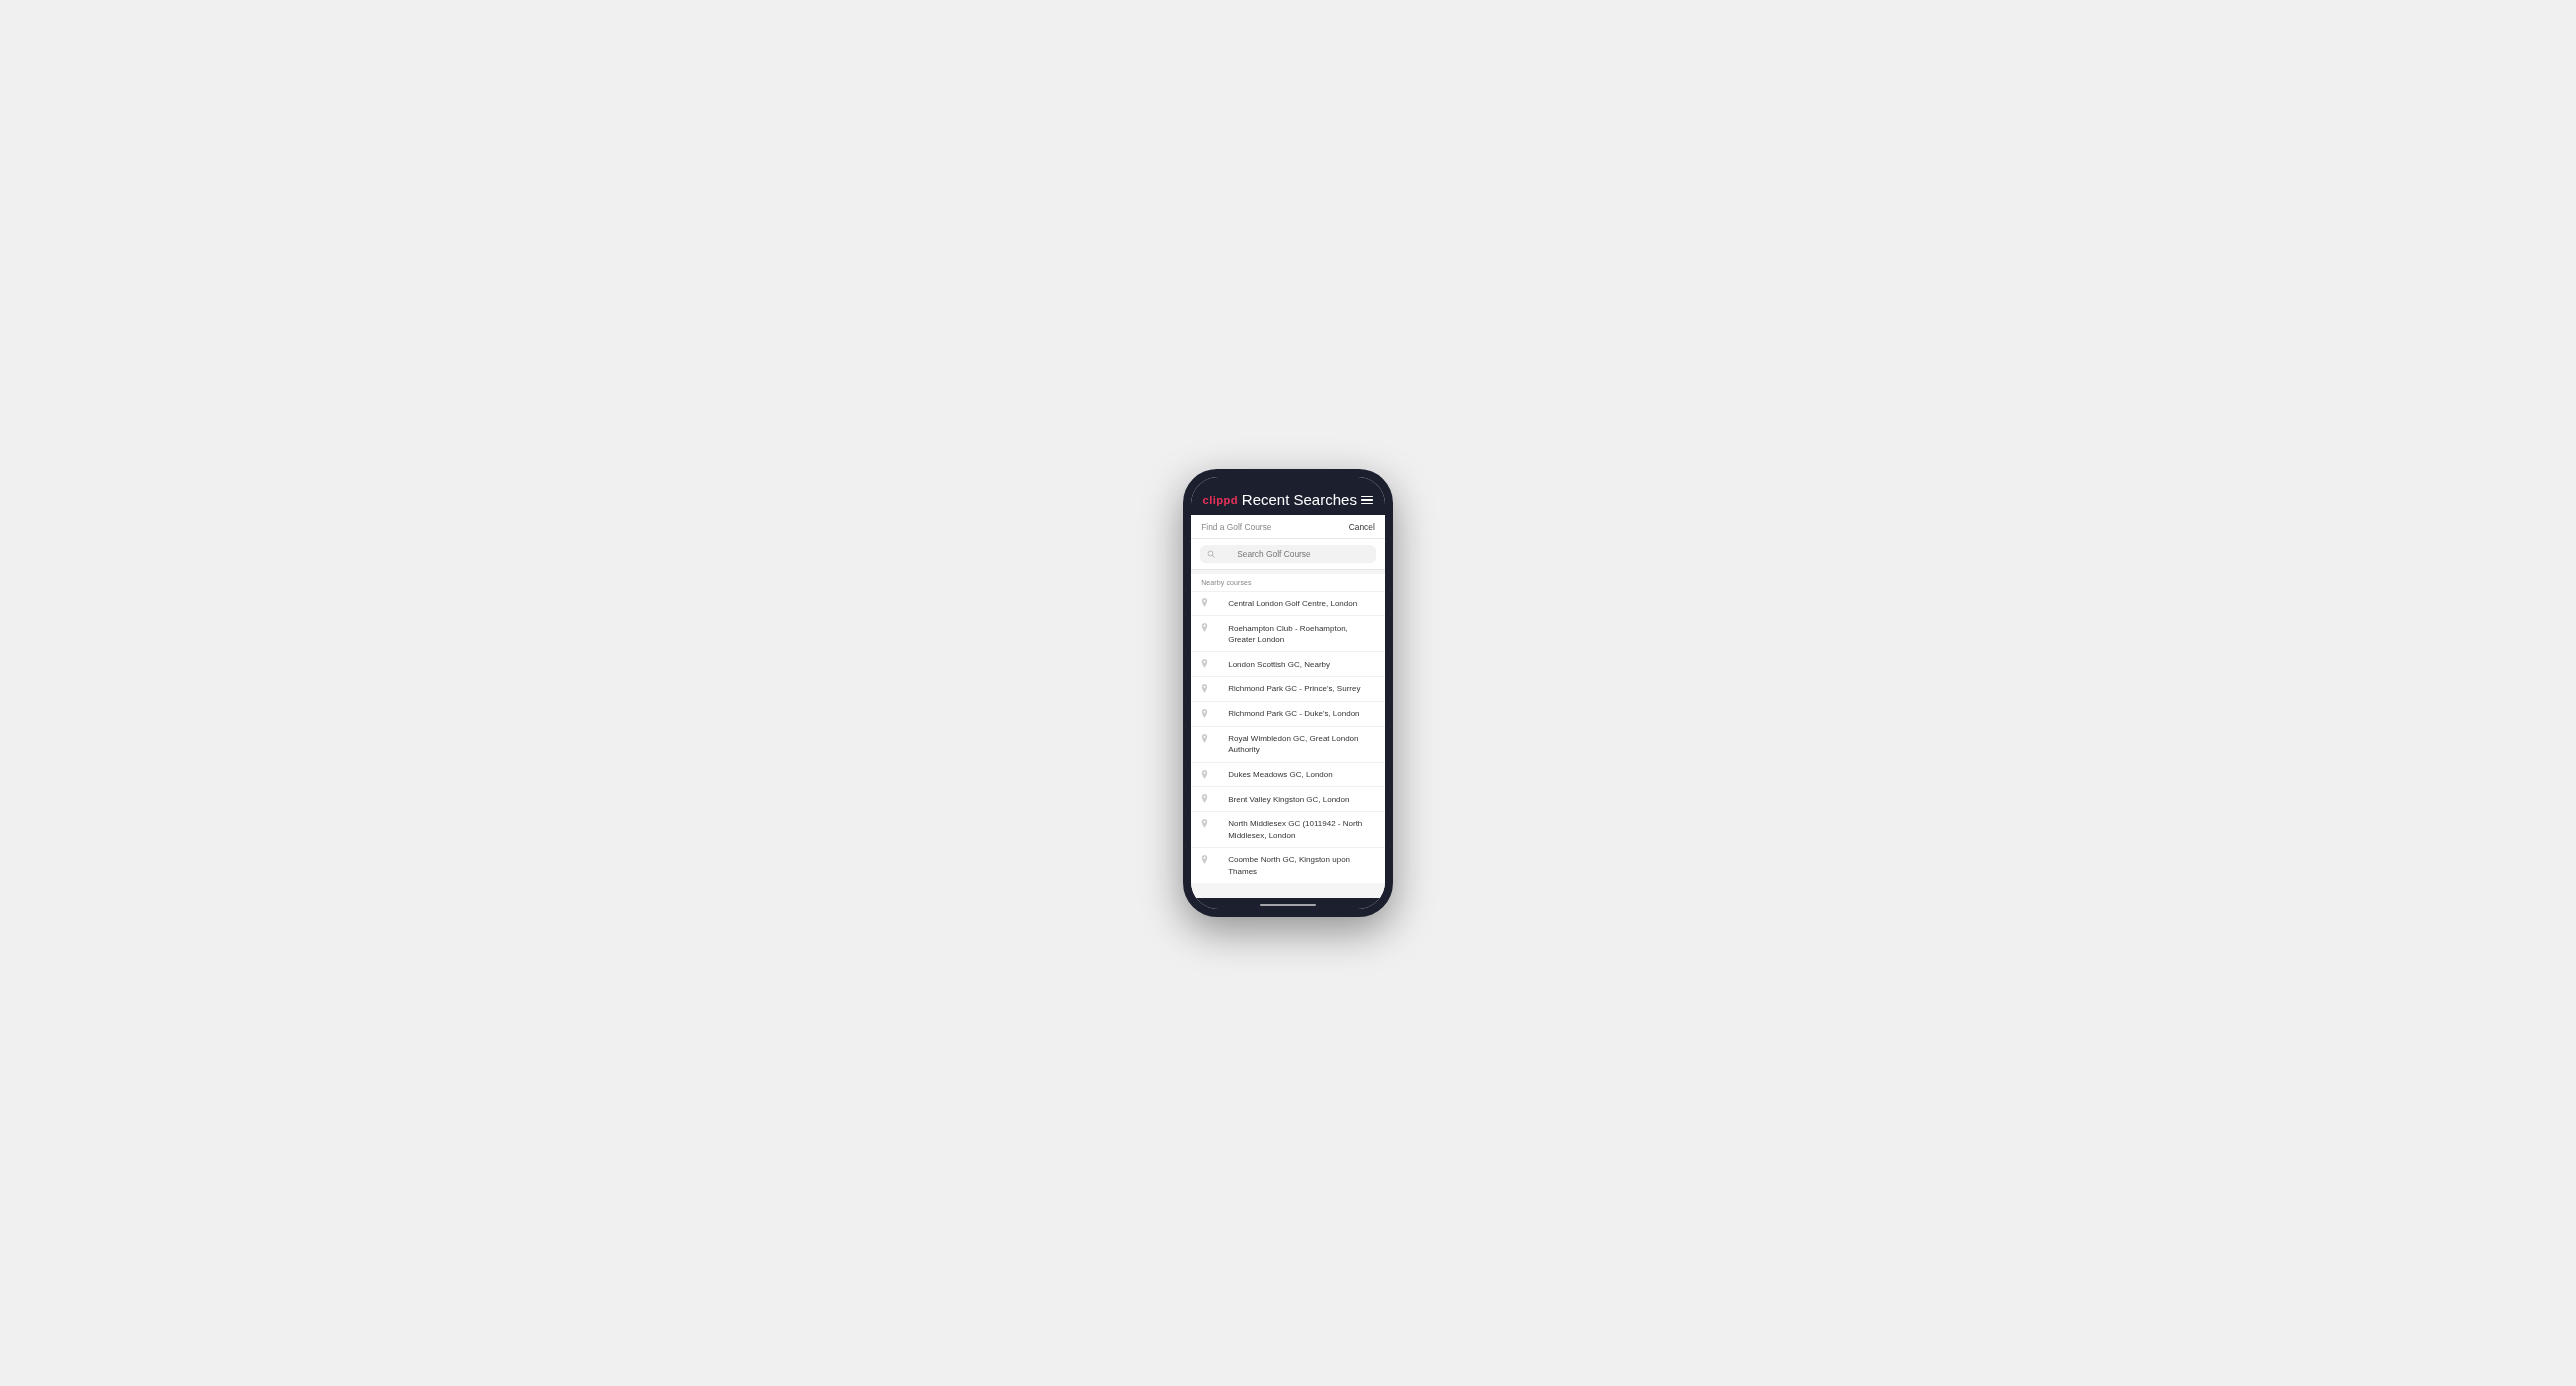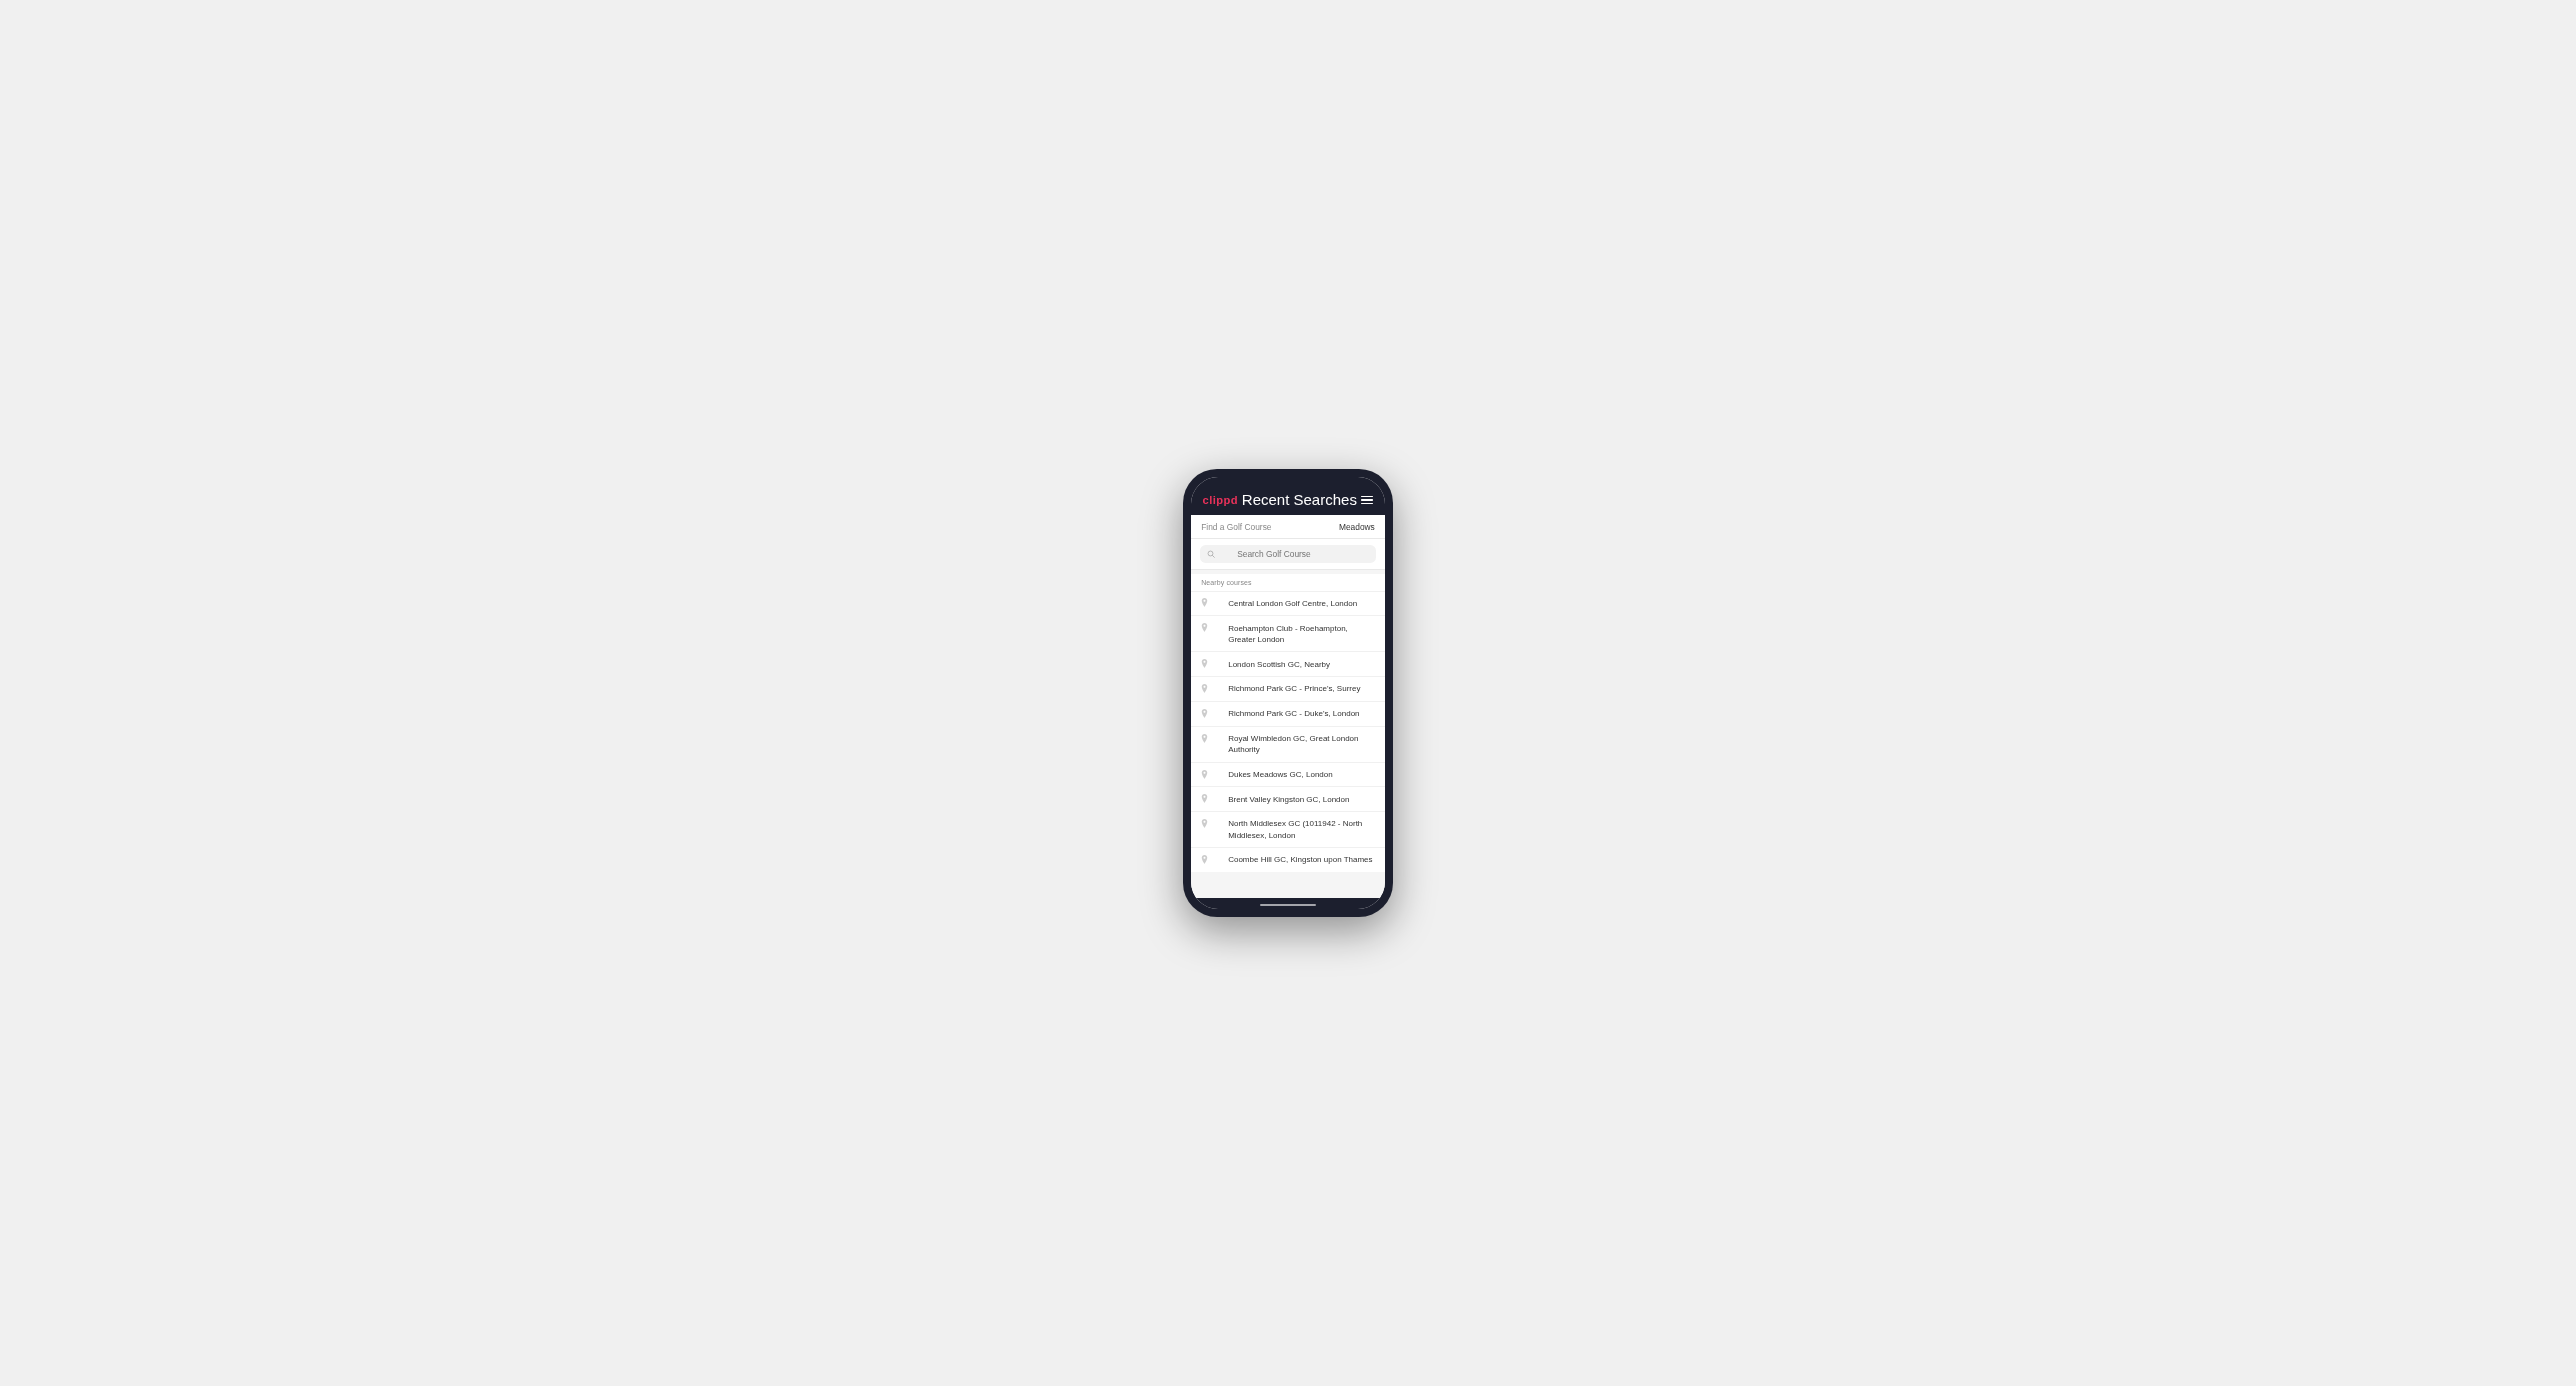--- a/index.html
+++ b/index.html
@@ -204,21 +204,21 @@
         <span></span>
         <span></span>
         <span></span>
       </div>
     </div>
 
     <div class="content">
 
       <div class="search-header">
         <span class="find-label">Find a Golf Course</span>
-        <button class="cancel-btn">Meadows</button>
+        <button class="cancel-btn">Cancel</button>
       </div>
 
       <div class="search-input-wrapper">
         <div class="search-input-inner">
           <svg class="search-icon-svg" width="8.4" height="8.4" viewBox="0 0 12 12" fill="none">
             <circle cx="5" cy="5" r="3.5" stroke="#aaaaaa" stroke-width="1.2"></circle>
             <line x1="7.8" y1="7.8" x2="10.5" y2="10.5" stroke="#aaaaaa" stroke-width="1.2" stroke-linecap="round"></line>
           </svg>
           <input class="search-input" type="text" readonly="" placeholder="Search Golf Course" style="">
         </div>
@@ -287,21 +287,21 @@
           <svg class="pin-icon" width="7" height="9" viewBox="0 0 10 13" fill="none">
             <path d="M5 0C2.79 0 1 1.79 1 4c0 3 4 9 4 9s4-6 4-9c0-2.21-1.79-4-4-4zm0 5.5C4.17 5.5 3.5 4.83 3.5 4S4.17 2.5 5 2.5 6.5 3.17 6.5 4 5.83 5.5 5 5.5z" fill="#cccccc"></path>
           </svg>
           <span class="course-name">North Middlesex GC (1011942 - North Middlesex, London</span>
         </div>
 
         <div class="course-item">
           <svg class="pin-icon" width="7" height="9" viewBox="0 0 10 13" fill="none">
             <path d="M5 0C2.79 0 1 1.79 1 4c0 3 4 9 4 9s4-6 4-9c0-2.21-1.79-4-4-4zm0 5.5C4.17 5.5 3.5 4.83 3.5 4S4.17 2.5 5 2.5 6.5 3.17 6.5 4 5.83 5.5 5 5.5z" fill="#cccccc"></path>
           </svg>
-          <span class="course-name">Coombe Hill GC, Kingston upon Thames</span>
+          <span class="course-name">Coombe North GC, Kingston upon Thames</span>
         </div>
 
       </div>
     </div>
 
     <div class="home-indicator">
       <div class="home-bar"></div>
     </div>
 
   </div>

